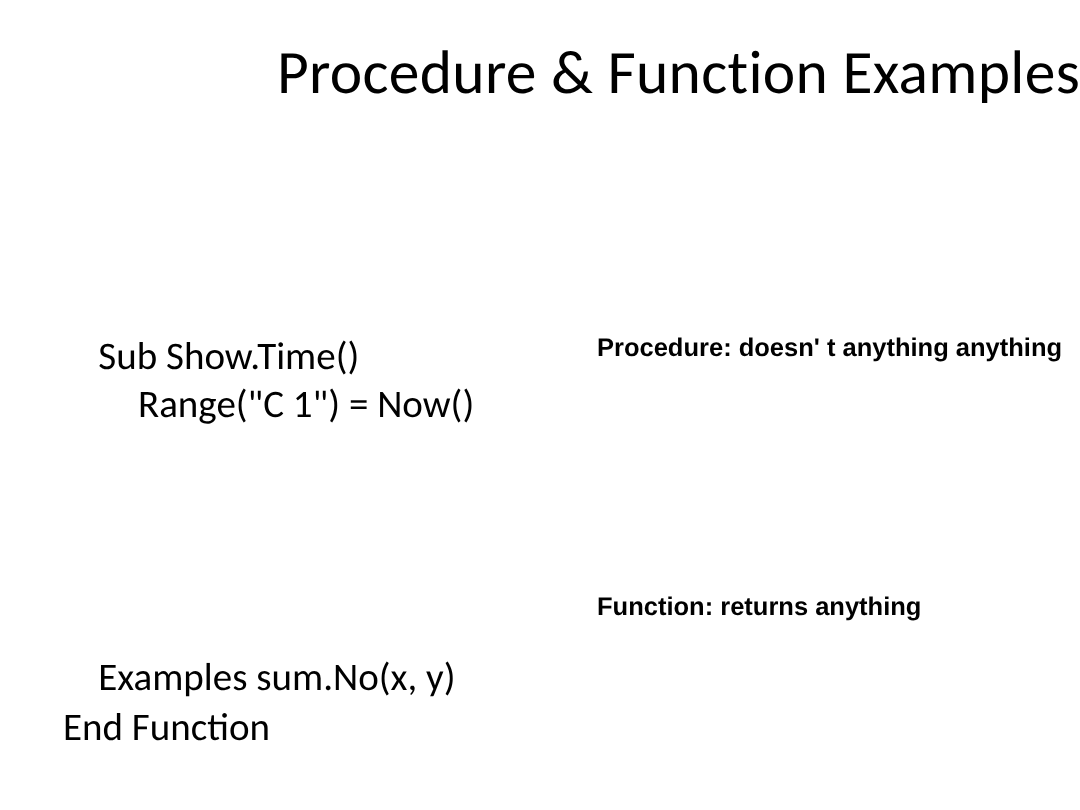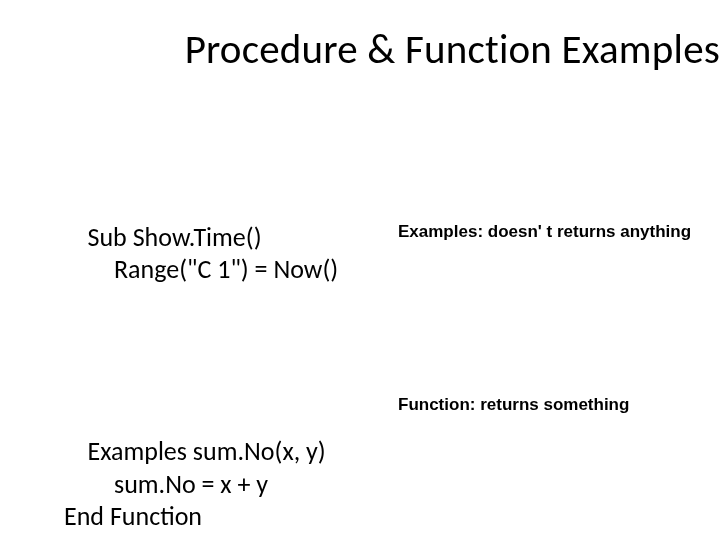--- a/index.html
+++ b/index.html
@@ -15,21 +15,21 @@
   .title {
     font-size: 41px;
     font-weight: 400;
     text-align: right;
     padding-top: 24px;
     letter-spacing: 0.2px;
   }
   .codeblock {
     font-size: 26px;
     line-height: 1.25;
-    padding-left: 64px;
+    padding-left: 42px;
     white-space: pre;
   }
   .indent { padding-left: 50px; display: block; }
   .annotation {
     font-family: Arial, Helvetica, sans-serif;
     font-size: 17px;
     font-weight: 700;
     color: #000000;
   }
   .block1 { margin-top: 114px; }
@@ -42,22 +42,22 @@
 
 <div class="title">Procedure &amp; Function Examples</div>
 
 <div class="block1">
   <div class="codeblock">
     <span>Sub Show.Time()</span>
 <span class="indent">Range("C 1") = Now()</span>
   </div>
 </div>
 
-<div class="annotation ann1">Examples: doesn' t returns anything</div>
+<div class="annotation ann1">Procedure: doesn' t anything anything</div>
 
 <div class="block2">
   <div class="codeblock">
     <span>Examples sum.No(x, y)</span>
-<span class="indent">sum.No = x + y</span><span>End Function</span>
+<span>End Function</span>
   </div>
 </div>
 
-<div class="annotation ann2">Function: returns something</div>
+<div class="annotation ann2">Function: returns anything</div>
 
 </body></html>

